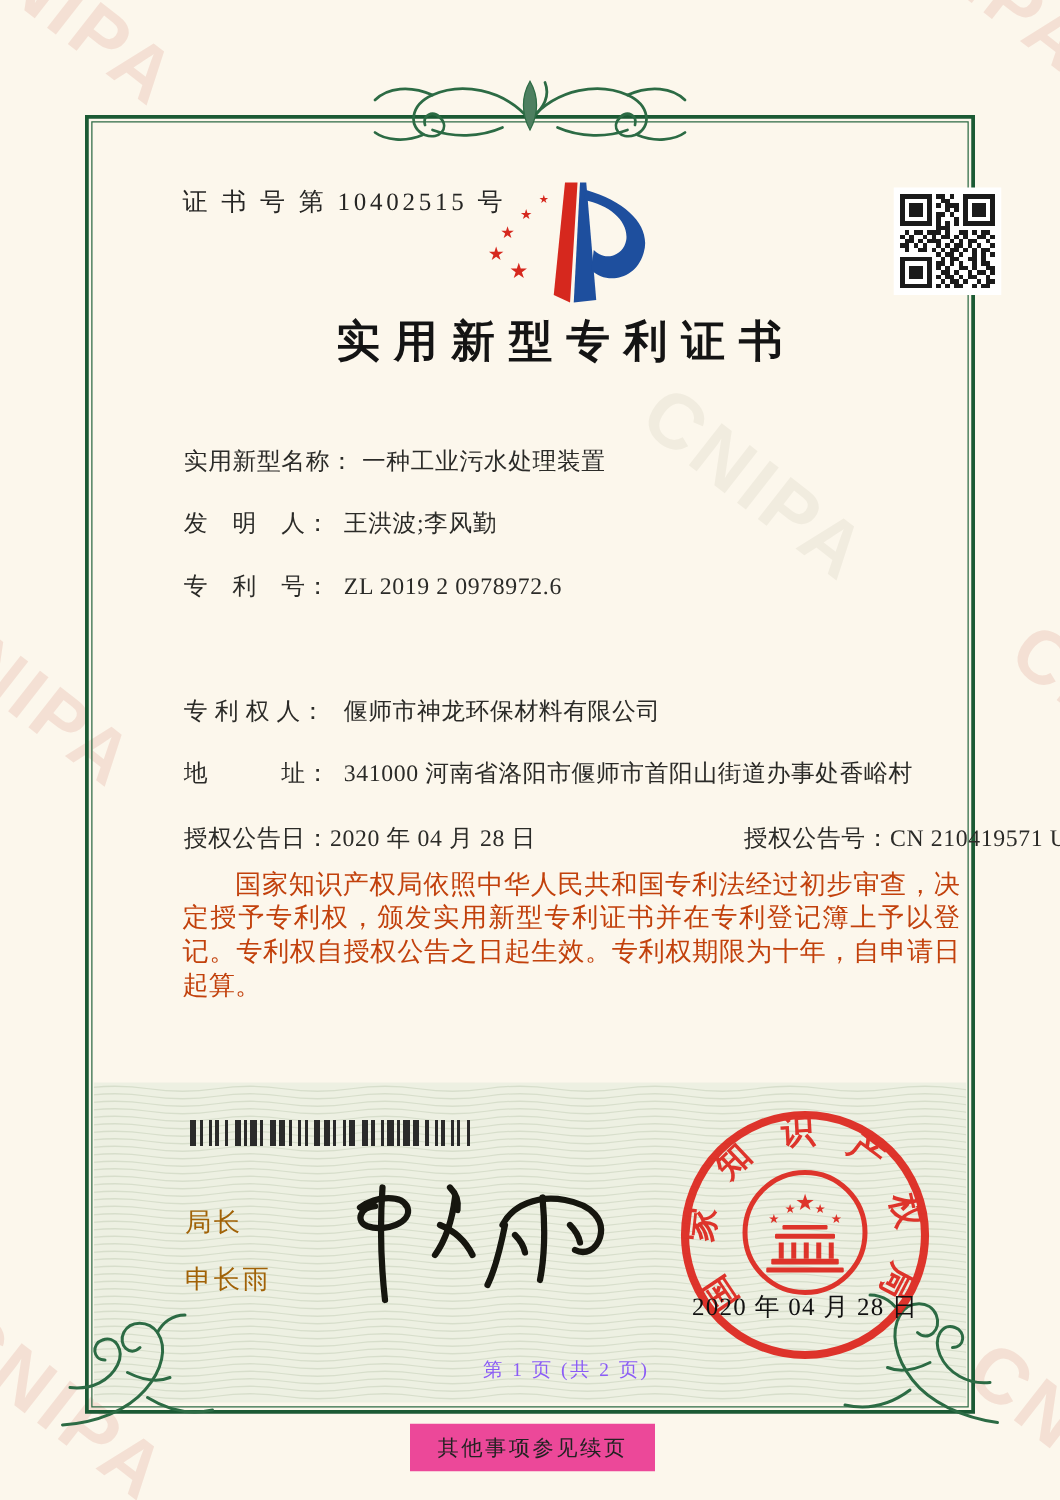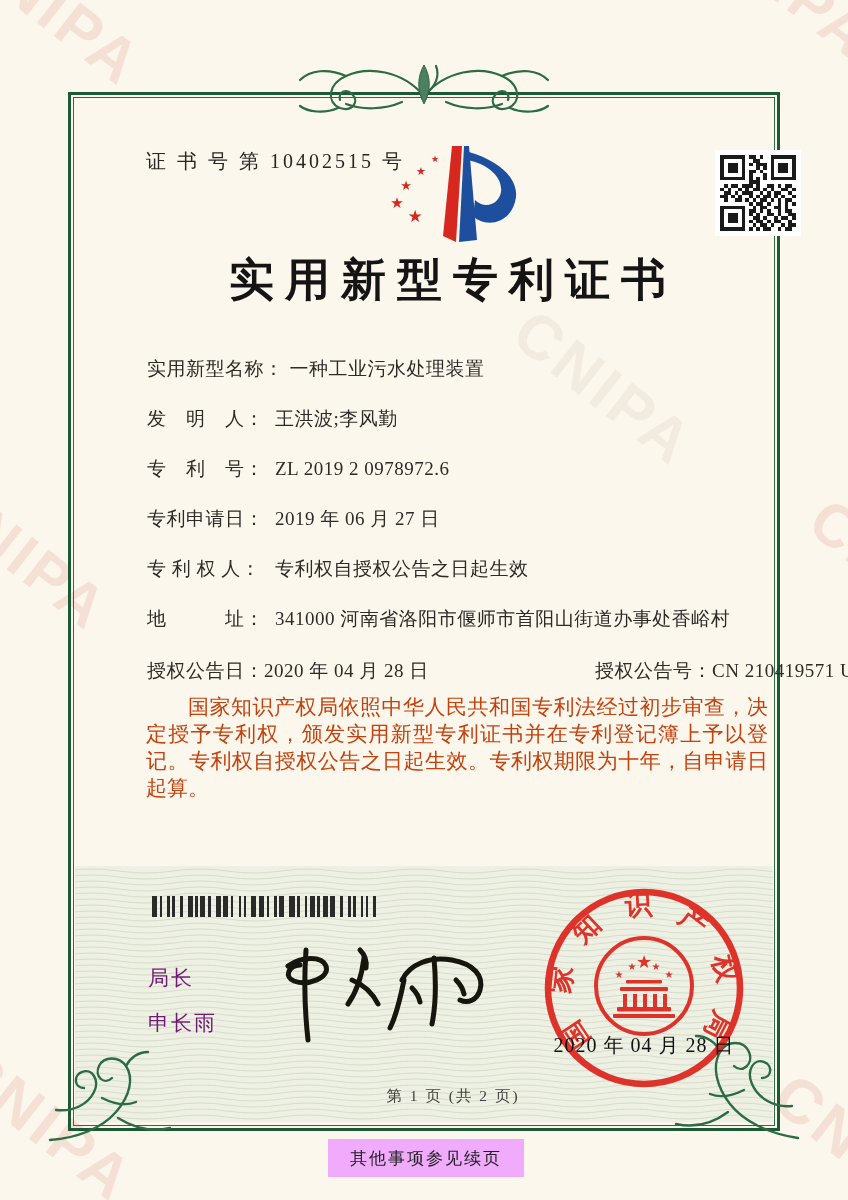--- a/index.html
+++ b/index.html
@@ -24,39 +24,39 @@
         background:#edf0e2; z-index:2; overflow:hidden;}
   .band svg{display:block;}
   
   .orn{position:absolute; z-index:4; pointer-events:none;}
   
   .content{position:absolute; inset:0; z-index:5;margin-left:32px;}
   .cert-no{position:absolute; left:114px; top:148px; font-size:20px; letter-spacing:3px; color:#262624;}
   .logo{position:absolute; left:347px; top:140px;}
   .qr{position:absolute; left:683px; top:150px; width:86px; height:86px; background:#fff;}
   .title{position:absolute; left:68px; top:250px; width:706px; text-align:center;
-         font-size:45px; font-weight:bold; letter-spacing:11px; color:#141414;}
+         font-size:35px; font-weight:bold; letter-spacing:11px; color:#141414;}
   .frow{position:absolute; left:115px; font-size:19px; letter-spacing:0.5px; white-space:nowrap;}
   .flabel{display:inline-block; min-width:122px;}
   .fvalue{margin-left:6px;}
   .grant2{position:absolute; left:448px; top:0;}
   .body-text{position:absolute; left:114px; top:694px; width:622px;
              font-size:21px; line-height:27px; text-align:justify; color:#c2410c;}
   .body-text p{margin:0; text-indent:2em;}
   .barcode{position:absolute; left:120px; top:896px; width:224px; height:21px;}
   .director{position:absolute; left:116px; top:964px;
             font-family:Liberation Mono, monospace;
-            font-size:21px; color:#701a75; letter-spacing:2px;}
+            font-size:21px; color:#a16207; letter-spacing:2px;}
   .director div{margin-bottom:17px;}
   .signature{position:absolute; left:228px; top:928px;}
   .seal{position:absolute; left:503px; top:884px;}
   .page-info{position:absolute; left:68px; top:1086px; width:706px; text-align:center;
-             font-size:15.5px; letter-spacing:2px; color:#404040;}
+             font-size:15.5px; letter-spacing:2px; color:#8b5cf6;}
   .footer-note{position:absolute; left:328px; top:1139px; width:196px; height:38px;
-               background:#f0abfc; display:flex; align-items:center; justify-content:center;
+               background:#ec4899; display:flex; align-items:center; justify-content:center;
                font-size:17px; letter-spacing:2px; color:#222; z-index:5;}
 </style>
 </head>
 <body>
 
 <div class="page">
 
   <div class="wm pink" style="left:-52px; top:-28px; font-size:62px;">CNIPA</div>
   <div class="wm pink" style="left:684px; top:-52px; font-size:60px;">CNIPA</div>
   <div class="wm faint" style="left:500px; top:352px; font-size:62px;">CNIPA</div>
@@ -409,25 +409,22 @@
 
     <div class="frow" style="top:356px;">
       <span class="flabel">实用新型名称：</span><span class="fvalue">一种工业污水处理装置</span>
     </div>
     <div class="frow" style="top:406px;">
       <span class="flabel">发　明　人：</span><span class="fvalue">王洪波;李风勤</span>
     </div>
     <div class="frow" style="top:456px;">
       <span class="flabel">专　利　号：</span><span class="fvalue">ZL 2019 2 0978972.6</span>
     </div>
-    <div class="frow" style="top:506px;">
-      <span class="flabel">专利申请日：</span><span class="fvalue">2019 年 06 月 27 日</span>
-    </div>
     <div class="frow" style="top:556px;">
-      <span class="flabel">专 利 权 人：</span><span class="fvalue">专利权自授权公告之日起生效</span>
+      <span class="flabel">专 利 权 人：</span><span class="fvalue">偃师市神龙环保材料有限公司</span>
     </div>
     <div class="frow" style="top:606px;">
       <span class="flabel">地　　　址：</span><span class="fvalue">341000 河南省洛阳市偃师市首阳山街道办事处香峪村</span>
     </div>
 
     <div class="frow" style="top:658px; width:640px;">
       <span>授权公告日：</span><span>2020 年 04 月 28 日</span>
       <span class="grant2">
         <span>授权公告号：</span><span>CN 210419571 U</span>
       </span>

